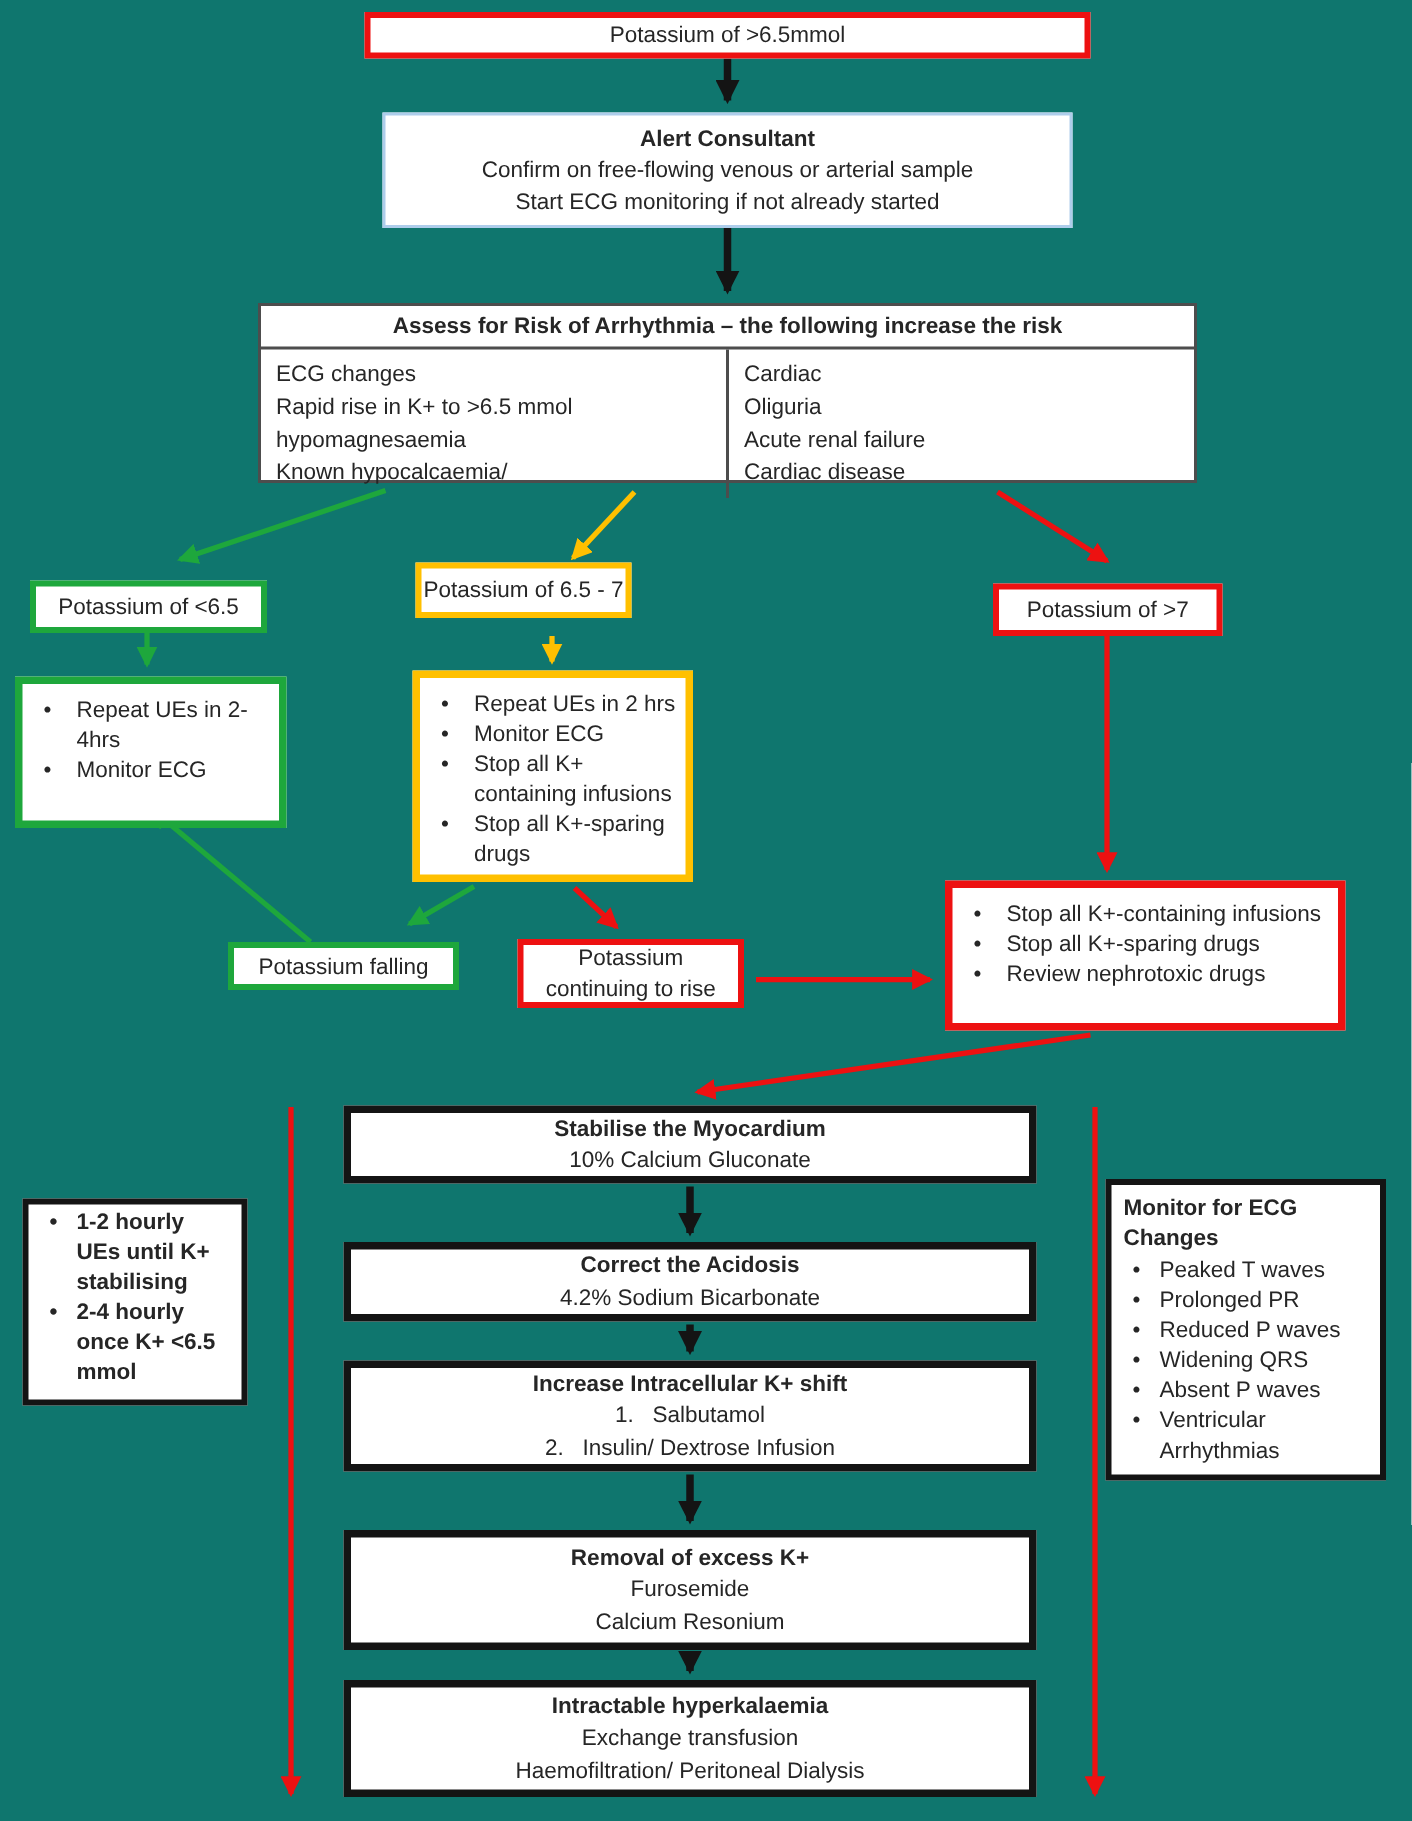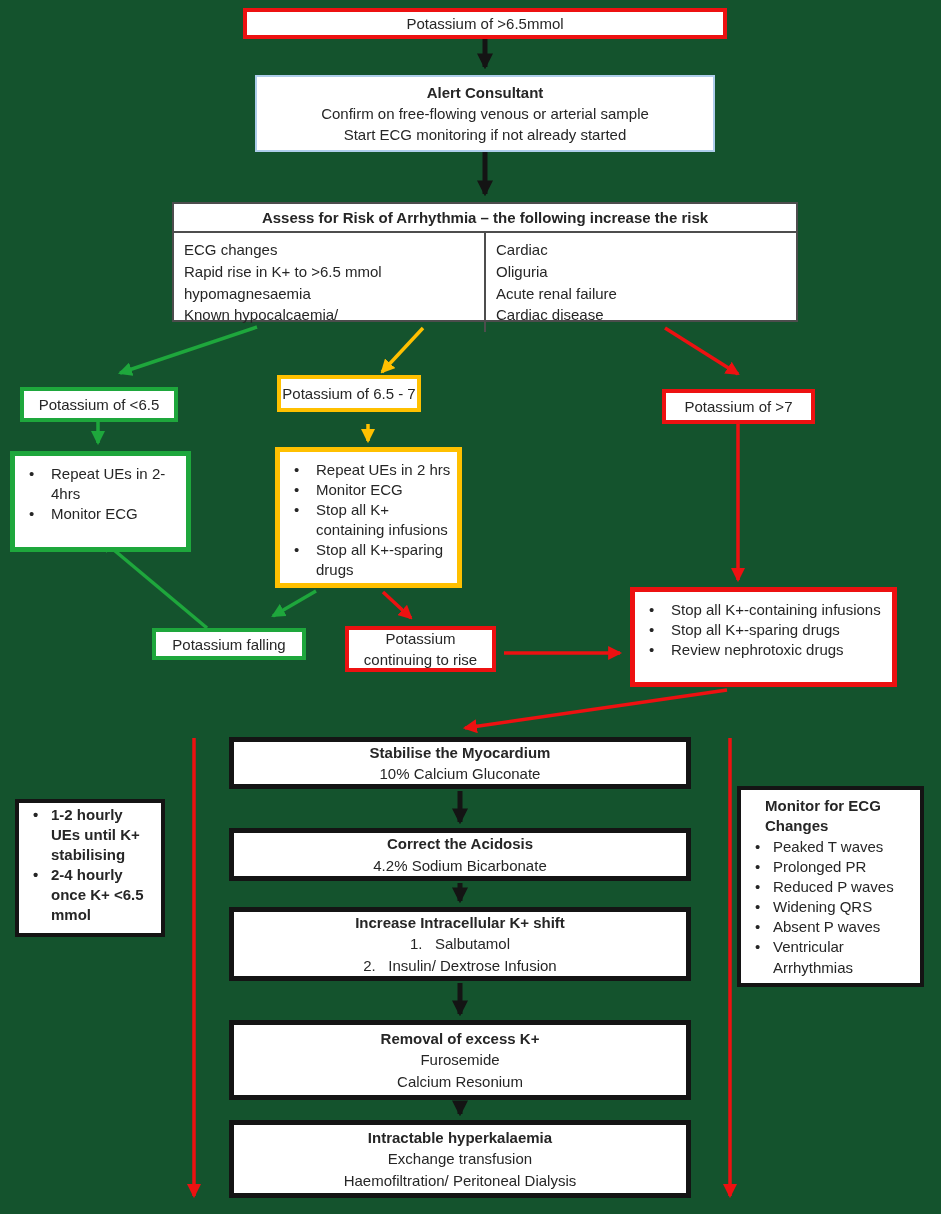--- a/index.html
+++ b/index.html
@@ -1,18 +1,18 @@
 <!DOCTYPE html>
 <html style="--red: #ED1111; --green: #1EA73C; --amber: #FFC000; --lightblue: #AECDEB; --ink: #141414; --graybd: #4d4d4d; --text: #262626;"><head>
 <meta charset="utf-8">
 <style>
   *{margin:0;padding:0;box-sizing:border-box}
   html,body{background:#fff}
   .canvas{
-    position:relative;width:941px;height:1214px;background:#14532d;
+    position:relative;width:941px;height:1214px;background:#0f766e;
     font-family:"Liberation Sans","DejaVu Sans",sans-serif;
     color:var(--text,#262626);font-size:15px;overflow:hidden;
   }
   .box{position:absolute;background:#fff;display:flex;flex-direction:column;justify-content:center}
   .center{text-align:center}
   .bold{font-weight:bold}
   .b-red{border:4px solid var(--red)}
   .b-red-thick{border:5px solid var(--red)}
   .b-green{border:4px solid var(--green)}
   .b-green-thick{border:5px solid var(--green)}
@@ -27,21 +27,21 @@
   .assess-head{font-weight:bold;text-align:center;padding:5px 4px;border-bottom:2px solid var(--graybd)}
   .assess-cols{display:flex;flex:1}
   .assess-col{padding:6px 10px;line-height:1.45}
   .assess-col.left{width:312px;border-right:2px solid var(--graybd)}
   .assess-col.right{flex:1}
   .bullets{padding:8px 6px 8px 10px;line-height:1.34}
   .bullet-item{display:flex;align-items:flex-start}
   .bullet-dot{flex:0 0 26px;text-align:left;padding-left:4px}
   .note .bullet-dot{flex:0 0 22px}
   .bullet-text{flex:1}
-  .note-title{font-weight:bold;line-height:1.3;padding:6px 8px 0 24px}
+  .note-title{font-weight:bold;line-height:1.3;padding:6px 8px 0 8px}
   .note .bullets{padding-top:2px}
   svg.overlay{position:absolute;left:0;top:0;pointer-events:none}
 </style>
 </head>
 <body>
 
 <div class="canvas">
 
   <svg class="overlay" width="941" height="1214" viewBox="0 0 941 1214">
     <defs>

